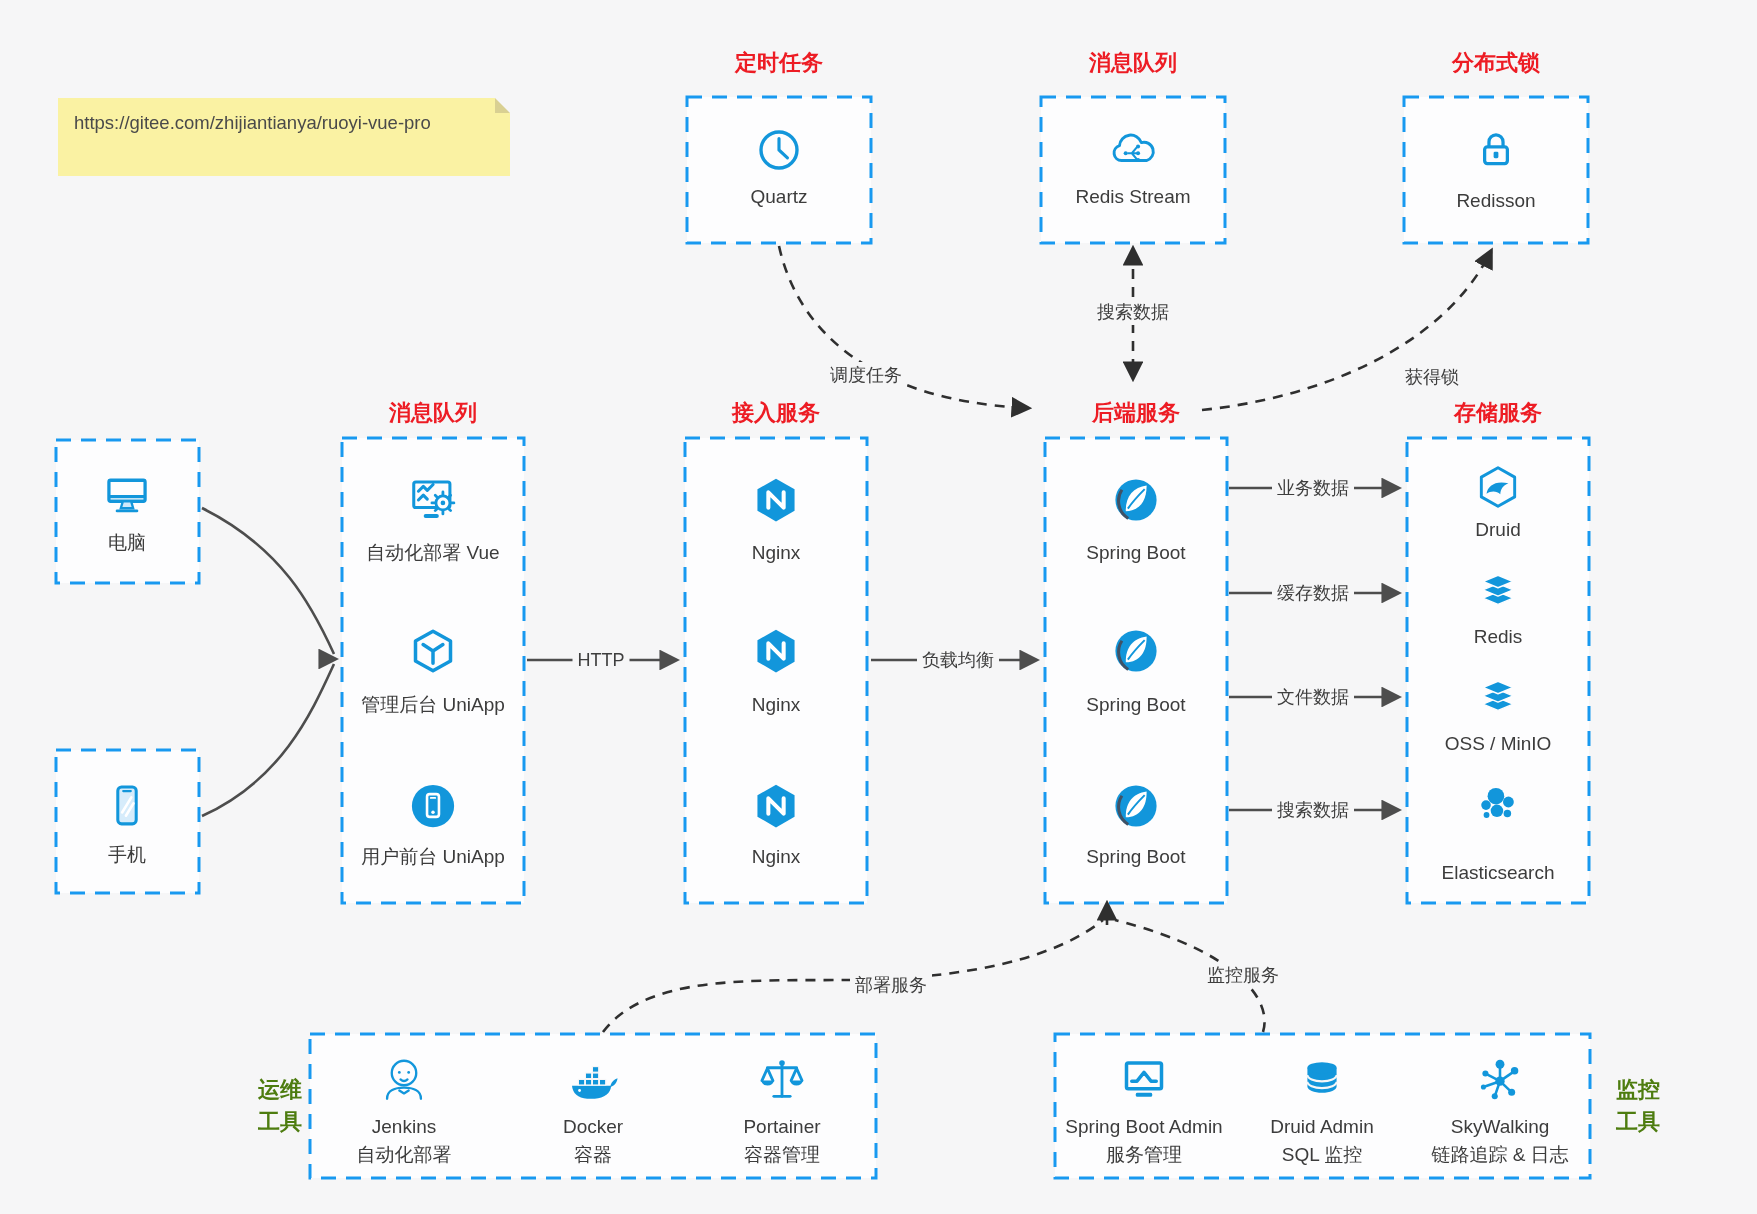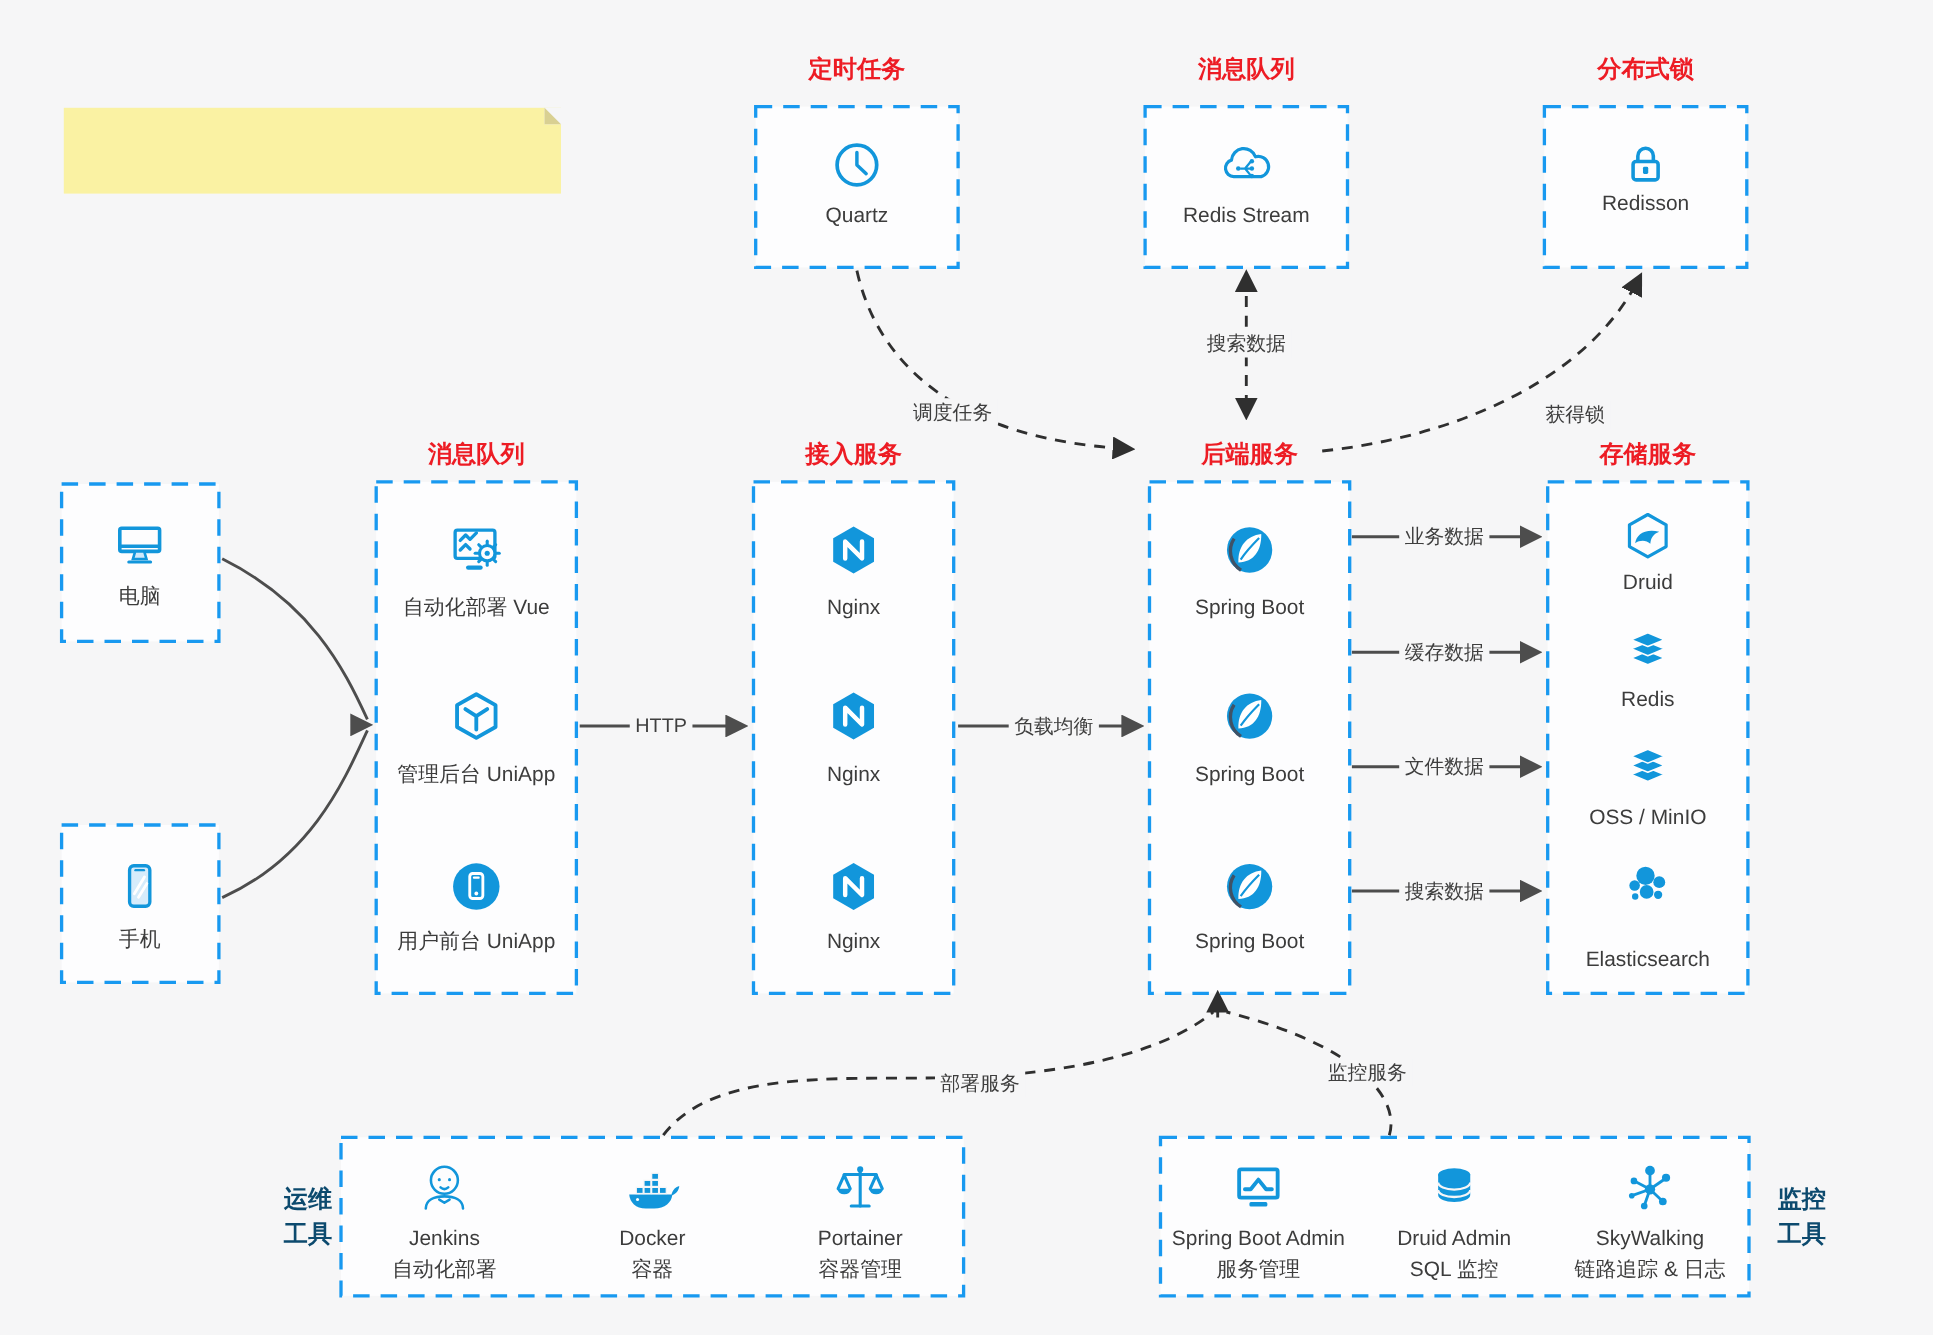--- a/index.html
+++ b/index.html
@@ -12,21 +12,21 @@
   #stage{position:absolute;inset:0;}
   svg.wires{position:absolute;left:0;top:0;}
   .dbox{fill:#fdfdfe;stroke:#1899f0;stroke-width:3;stroke-dasharray:15 10;}
   .sw{stroke:#4d4d4d;stroke-width:2.6;fill:none;}
   .dw{stroke:#2f2f2f;stroke-width:2.6;fill:none;stroke-dasharray:10 8;}
   .t{
     position:absolute;transform:translateX(-50%);
     color:#ed1c24;font-size:22px;font-weight:700;white-space:nowrap;
   }
   .gt{
-    position:absolute;color:#0c4a6e;font-size:22px;font-weight:700;
+    position:absolute;color:#4d7c0f;font-size:22px;font-weight:700;
     line-height:32px;text-align:center;white-space:nowrap;
   }
   .node{position:absolute;transform:translateX(-50%);display:flex;flex-direction:column;align-items:center;}
   .nlabel{
     position:absolute;transform:translateX(-50%);
     font-size:19px;color:#3c3c3c;white-space:nowrap;text-align:center;line-height:26px;
   }
   .elabel{
     position:absolute;transform:translate(-50%,-50%);
     background:#f6f6f7;padding:1px 5px;font-size:18px;color:#3e3e3e;white-space:nowrap;
@@ -81,20 +81,21 @@
 
     <path class="dw" d="M779 246 C798 332 872 400 1026 408" marker-end="url(#ah-dark)"></path>
     <path class="dw" d="M1133 251 L1133 376" marker-start="url(#ah-dark)" marker-end="url(#ah-dark)"></path>
     <path class="dw" d="M1202 410 C1318 398 1442 348 1490 253" marker-end="url(#ah-dark)"></path>
     <path class="dw" d="M603 1032 C655 963 795 986 902 978 C1008 971 1070 947 1103 920"></path>
     <path class="dw" d="M1263 1032 C1273 1000 1237 951 1115 920"></path>
     <path class="dw" d="M1107 925 L1107 906" marker-end="url(#ah-dark)"></path>
   </svg>
 
   <div class="note">
+    <div>https://gitee.com/zhijiantianya/ruoyi-vue-pro</div>
   </div>
 
   <div class="t" style="left:779px;top:48px">定时任务</div>
   <div class="t" style="left:1133px;top:48px">消息队列</div>
   <div class="t" style="left:1496px;top:48px">分布式锁</div>
   <div class="t" style="left:433px;top:398px">消息队列</div>
   <div class="t" style="left:776px;top:398px">接入服务</div>
   <div class="t" style="left:1136px;top:398px">后端服务</div>
   <div class="t" style="left:1498px;top:398px">存储服务</div>
 
@@ -131,21 +132,21 @@
   </div>
   <div class="nlabel" style="left:1133px;top:184px">Redis Stream</div>
 
   <div class="node" style="left:1496px;top:124px">
     <svg class="ic" width="52" height="52" viewBox="0 0 48 48">
       <path d="M17.5 21 v-4.5 a6.5 6.5 0 0 1 13 0 V21" fill="none" stroke="#1296db" stroke-width="3"></path>
       <rect x="13.5" y="21" width="21" height="15.5" rx="2.5" fill="none" stroke="#1296db" stroke-width="3"></rect>
       <rect x="21.8" y="25.5" width="4.4" height="6" rx="1.2" fill="#1296db"></rect>
     </svg>
   </div>
-  <div class="nlabel" style="left:1496px;top:173px">Redisson</div>
+  <div class="nlabel" style="left:1496px;top:188px">Redisson</div>
 
   <div class="node" style="left:127px;top:468px">
     <svg class="ic" width="56" height="56" viewBox="0 0 48 48">
       <g stroke="#1296db" stroke-width="2.8" fill="none">
         <rect x="8.5" y="10.5" width="31" height="18" rx="1.5"></rect>
         <path d="M8.5 24.5 h31"></path>
       </g>
       <path d="M20.5 28.5 h7 l1.8 6 h-10.6 z" fill="#cfe9fb" stroke="#1296db" stroke-width="2"></path>
       <path d="M15.5 36.8 h17" stroke="#1296db" stroke-width="2.4" stroke-linecap="round" fill="none"></path>
     </svg>

